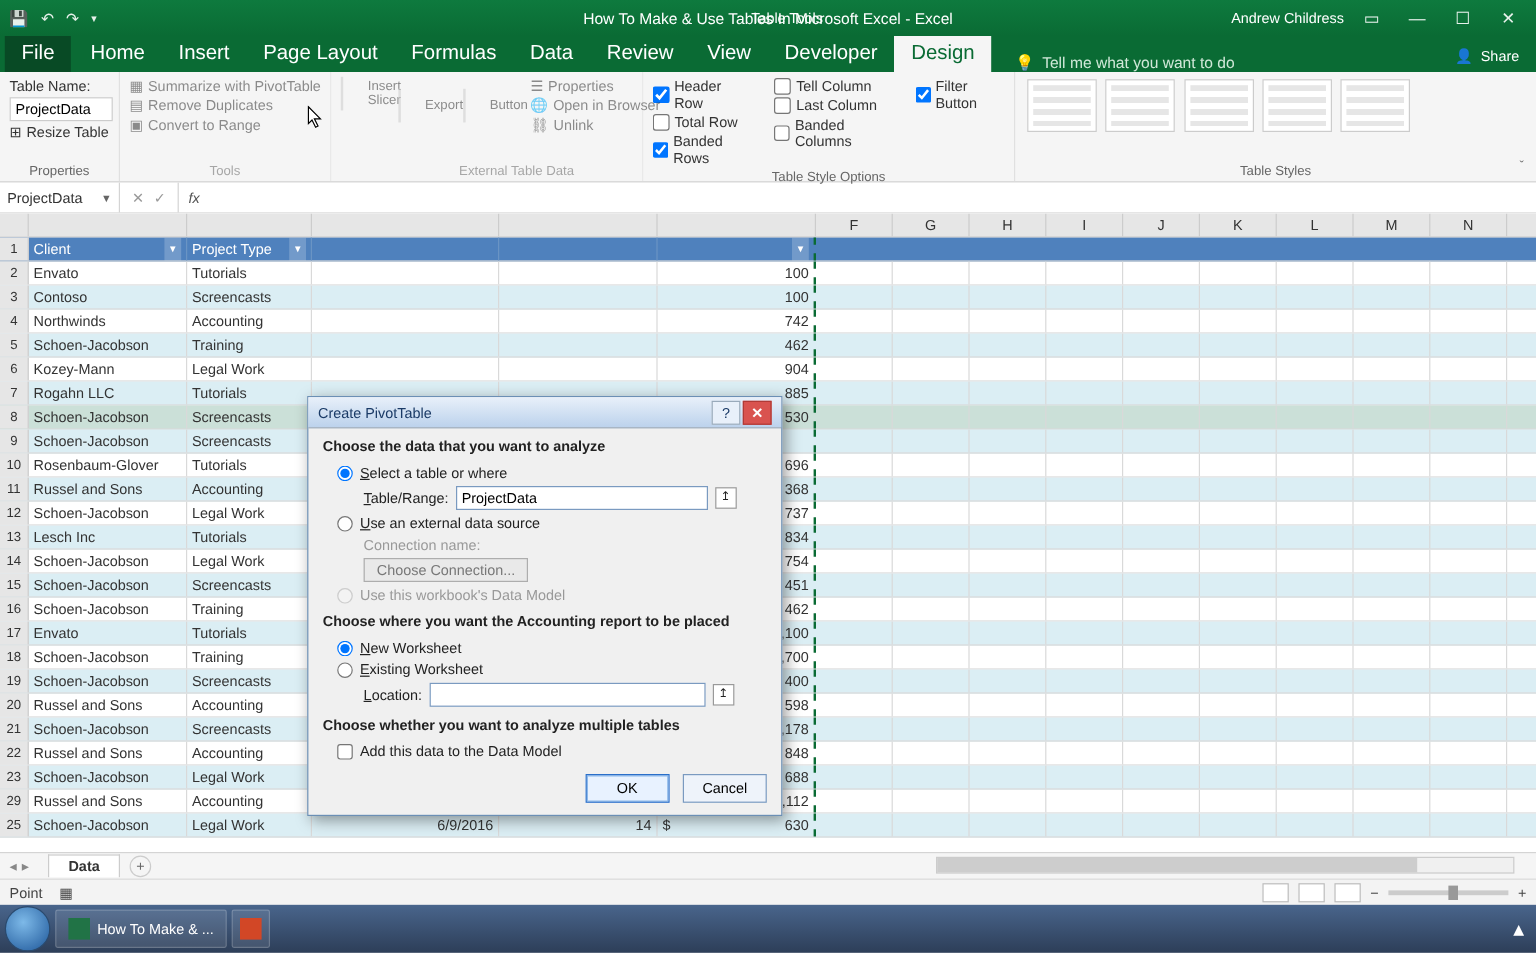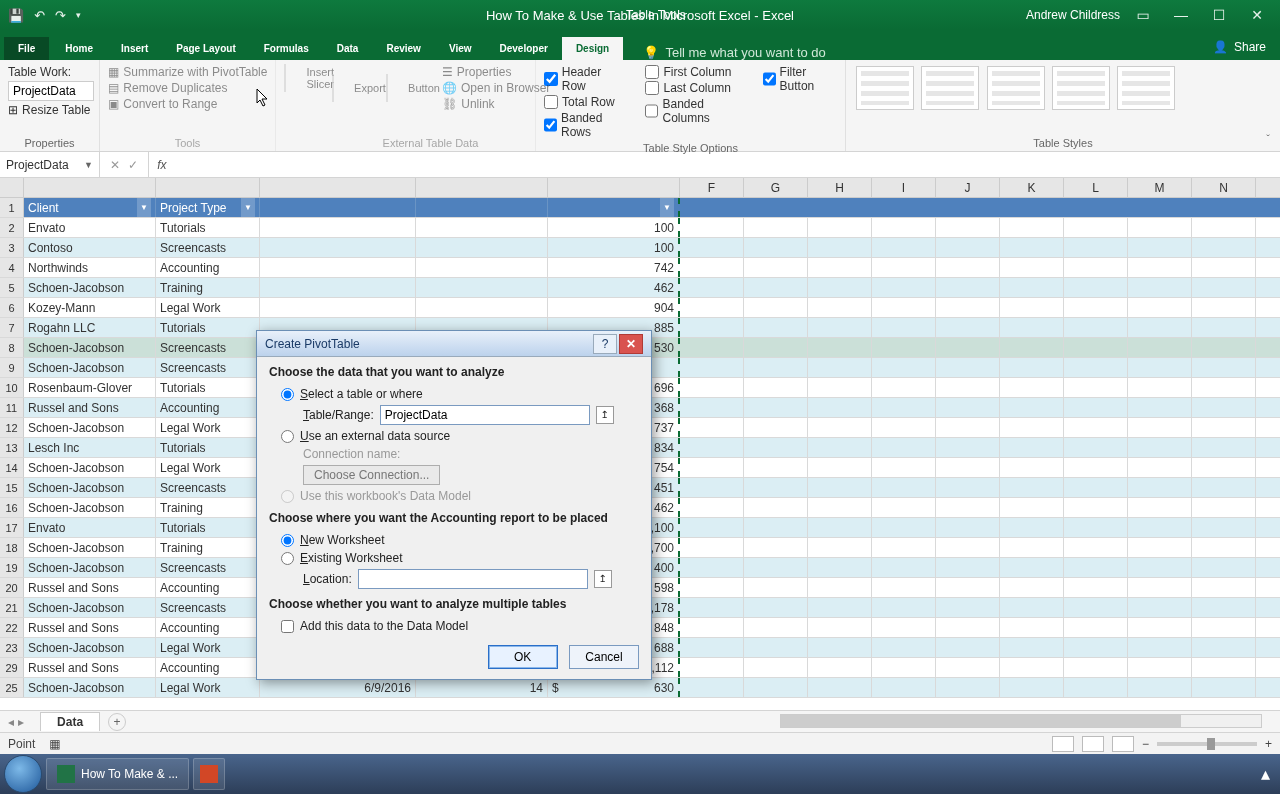--- a/index.html
+++ b/index.html
@@ -9,21 +9,21 @@
 .titlebar { height: 30px; background: linear-gradient(to bottom, #0e7a3e, #0a6b34); display: flex; align-items: center; color: #fff; position: relative; }
 .titlebar .qat { display: flex; gap: 10px; padding: 0 8px; align-items: center; }
 .titlebar .qat span { opacity: 0.9; font-size: 13px; }
 .titlebar .title { position: absolute; left: 50%; transform: translateX(-50%); font-size: 13px; white-space: nowrap; }
 .titlebar .tabletools { position: absolute; left: 612px; top: 0; height: 30px; padding: 0 14px; font-size: 12px; display: flex; align-items: center; color: #fff; }
 .titlebar .right { margin-left: auto; display: flex; align-items: center; gap: 8px; padding-right: 8px; }
 .titlebar .winbtn { width: 30px; text-align: center; font-size: 14px; opacity: 0.9; }
 
 
 .ribbon-tabs { height: 30px; background: #0a6b34; display: flex; align-items: flex-end; padding-left: 4px; }
-.ribbon-tab { padding: 6px 14px; color: #fff; font-size: 10px; cursor: pointer; font-weight: bold; }
+.ribbon-tab { padding: 6px 14px; color: #fff; font-size: 17px; cursor: pointer; }
 .ribbon-tab.file { background: #084a25; margin-right: 2px; }
 .ribbon-tab.active { background: #f5f5f5; color: #0a6b34; }
 .ribbon-tabs .tellme { margin-left: 20px; color: #d0e8d8; display: flex; align-items: center; gap: 6px; font-size: 13px; }
 .ribbon-tabs .share { margin-left: auto; color: #fff; padding: 6px 14px; display: flex; align-items: center; gap: 6px; }
 
 
 .ribbon { height: 92px; background: #f5f5f5; border-bottom: 1px solid #d4d4d4; display: flex; position: relative; }
 .ribbon-group { border-right: 1px solid #e0e0e0; padding: 4px 8px 2px; display: flex; flex-direction: column; justify-content: space-between; }
 .ribbon-group .label { font-size: 11px; color: #666; text-align: center; padding-top: 2px; }
 .ribbon-group.dim { opacity: 0.55; }
@@ -143,21 +143,21 @@
   </div>
   <div class="share">
     <span>👤</span>
     <span>Share</span>
   </div>
 </div>
 
 <div class="ribbon">
   <div class="ribbon-group" style="width:100px">
     <div>
-      <div class="ribbon-item">Table Work:</div>
+      <div class="ribbon-item">Table Name:</div>
       <div class="ribbon-item">
           <input type="text" value="ProjectData" style="">
         </div>
       <div class="ribbon-item">
           <span>⊞</span>
           <span>Resize Table</span>
         </div>
     </div>
     <div class="label">Properties</div>
   </div>
@@ -226,21 +226,21 @@
             <span>Total Row</span>
           </div>
         <div class="check">
             <input type="checkbox" checked="" style="">
             <span>Banded Rows</span>
           </div>
       </div>
       <div>
         <div class="check">
             <input type="checkbox" style="">
-            <span>First Column</span>
+            <span>Tell Column</span>
           </div>
         <div class="check">
             <input type="checkbox" style="">
             <span>Last Column</span>
           </div>
         <div class="check">
             <input type="checkbox" style="">
             <span>Banded Columns</span>
           </div>
       </div>

